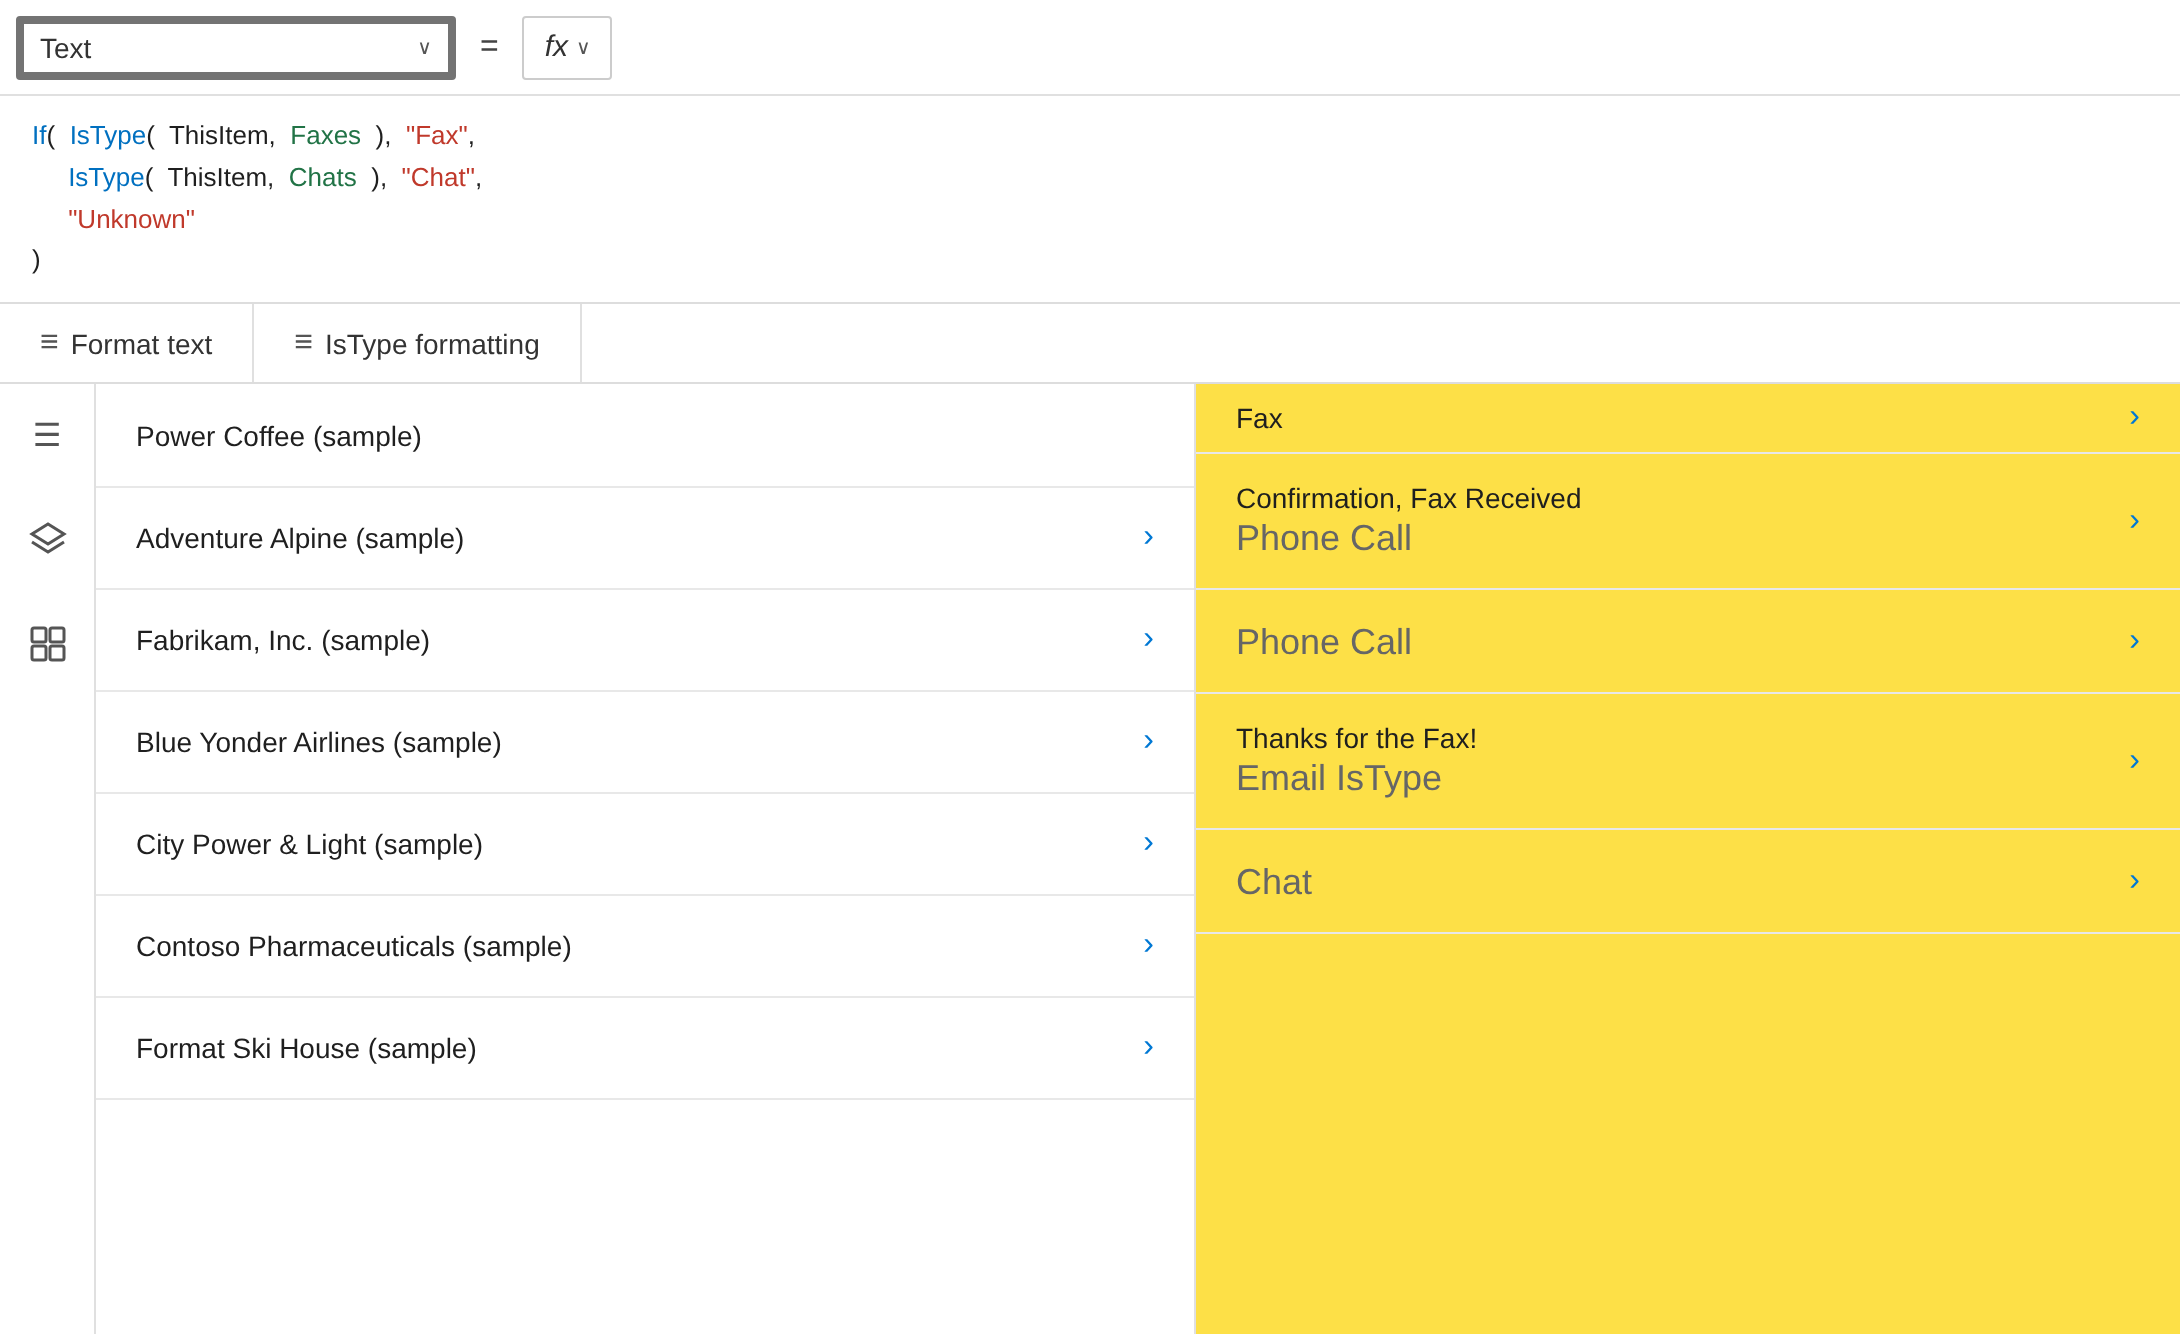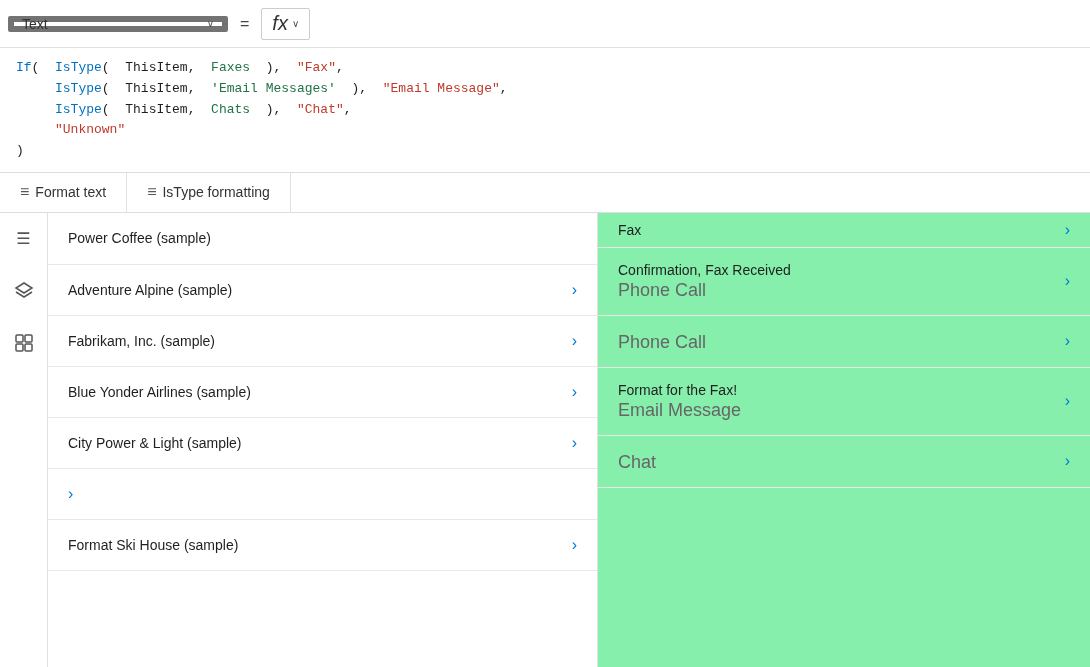--- a/index.html
+++ b/index.html
@@ -21,23 +21,23 @@
       height: 48px;
       background: #fff;
       border-bottom: 1px solid #e0e0e0;
       padding: 0 8px;
       gap: 8px;
       flex-shrink: 0;
     }
     .field-select {
       display: flex;
       align-items: center;
-      border: 6px solid #737373;
+      border: 4px solid #737373;
       border-radius: 2px;
-      height: 16px;
+      height: 32px;
       padding: 0 8px;
       background: #fff;
       min-width: 220px;
       cursor: pointer;
       gap: 8px;
     }
     .field-select-text {
       flex: 1;
       font-size: 14px;
       color: #333;
@@ -59,30 +59,30 @@
       height: 32px;
       padding: 0 10px;
       background: #fff;
       cursor: pointer;
       gap: 4px;
       font-size: 14px;
       color: #333;
     }
     .fx-symbol {
       font-style: italic;
-      font-size: 20px;
+      font-size: 15px;
       color: #333;
     }
 
     
     .formula-bar {
       background: #fff;
       border-bottom: 1px solid #ddd;
       padding: 10px 16px;
-      font-family: Liberation Mono, monospace;
+      font-family: Liberation Sans, sans-serif;
       font-size: 13px;
       line-height: 1.6;
       flex-shrink: 0;
     }
     .kw-blue { color: #0070c0; }
     .kw-dark { color: #1f1f1f; }
     .str-red { color: #c0392b; }
     .str-green { color: #217346; }
 
     
@@ -167,21 +167,21 @@
       font-size: 16px;
     }
     .list-item-no-chevron {
       
       min-height: 52px;
     }
 
     
     .activity-panel {
       flex: 1;
-      background: #86efac;
+      background: #fde047;
       overflow-y: auto;
     }
     .activity-item {
       display: flex;
       align-items: center;
       justify-content: space-between;
       padding: 14px 20px;
       border-bottom: 1px solid #e8e8e8;
       cursor: pointer;
     }
@@ -228,28 +228,20 @@
     <span class="kw-blue">IsType</span><span class="kw-dark">(</span>&nbsp;
     <span class="kw-dark">ThisItem,</span>&nbsp;
     <span class="str-green">Faxes</span>&nbsp;
     <span class="kw-dark">),</span>&nbsp;
     <span class="str-red">"Fax"</span><span class="kw-dark">,</span>
   </div>
   <div>
     &nbsp;&nbsp;&nbsp;&nbsp;
     <span class="kw-blue">IsType</span><span class="kw-dark">(</span>&nbsp;
     <span class="kw-dark">ThisItem,</span>&nbsp;
-    <span class="str-green">'Email Messages'</span>&nbsp;
-    <span class="kw-dark">),</span>&nbsp;
-    <span class="str-red">"Email Message"</span><span class="kw-dark">,</span>
-  </div>
-  <div>
-    &nbsp;&nbsp;&nbsp;&nbsp;
-    <span class="kw-blue">IsType</span><span class="kw-dark">(</span>&nbsp;
-    <span class="kw-dark">ThisItem,</span>&nbsp;
     <span class="str-green">Chats</span>&nbsp;
     <span class="kw-dark">),</span>&nbsp;
     <span class="str-red">"Chat"</span><span class="kw-dark">,</span>
   </div>
   <div>
     &nbsp;&nbsp;&nbsp;&nbsp;
     <span class="str-red">"Unknown"</span>
   </div>
   <div>
     <span class="kw-dark">)</span>
@@ -301,20 +293,21 @@
     </div>
     <div class="list-item">
       <span class="list-item-text">Blue Yonder Airlines (sample)</span>
       <span class="list-item-chevron">›</span>
     </div>
     <div class="list-item">
       <span class="list-item-text">City Power &amp; Light (sample)</span>
       <span class="list-item-chevron">›</span>
     </div>
     <div class="list-item">
+      <span class="list-item-text">Contoso Pharmaceuticals (sample)</span>
       <span class="list-item-chevron">›</span>
     </div>
     <div class="list-item">
       <span class="list-item-text">Format Ski House (sample)</span>
       <span class="list-item-chevron">›</span>
     </div>
   </div>
 
   <div class="activity-panel">
 
@@ -332,22 +325,22 @@
       <span class="activity-chevron">›</span>
     </div>
     <div class="activity-item">
       <div class="activity-content">
         <div class="activity-subtitle">Phone Call</div>
       </div>
       <span class="activity-chevron">›</span>
     </div>
     <div class="activity-item">
       <div class="activity-content">
-        <div class="activity-title">Format for the Fax!</div>
-        <div class="activity-subtitle">Email Message</div>
+        <div class="activity-title">Thanks for the Fax!</div>
+        <div class="activity-subtitle">Email IsType</div>
       </div>
       <span class="activity-chevron">›</span>
     </div>
     <div class="activity-item">
       <div class="activity-content">
         <div class="activity-subtitle">Chat</div>
       </div>
       <span class="activity-chevron">›</span>
     </div>
   </div>

